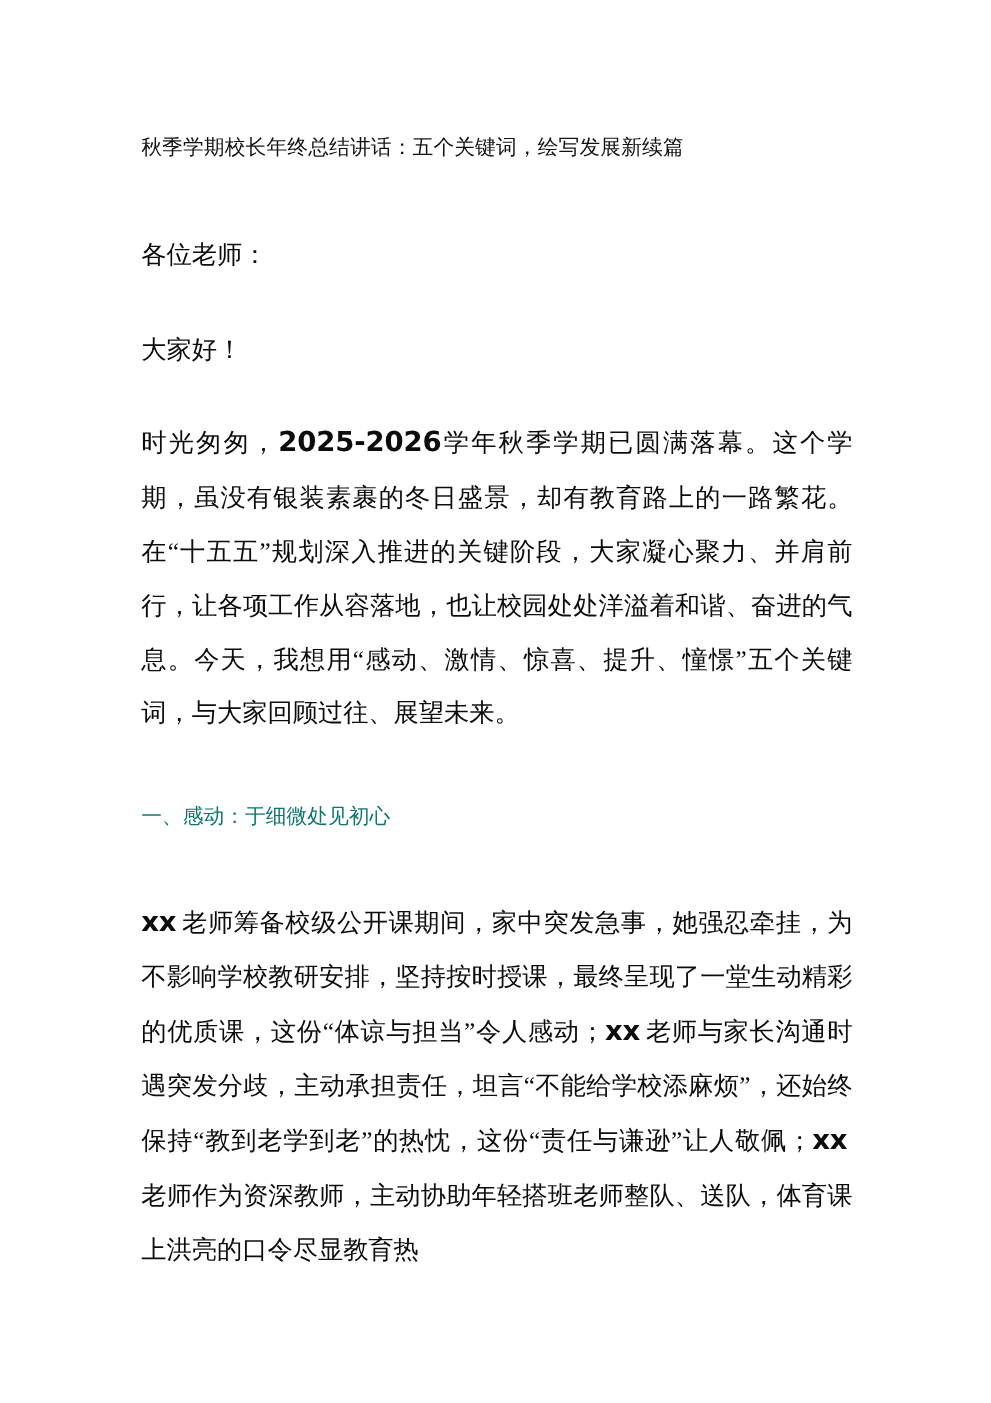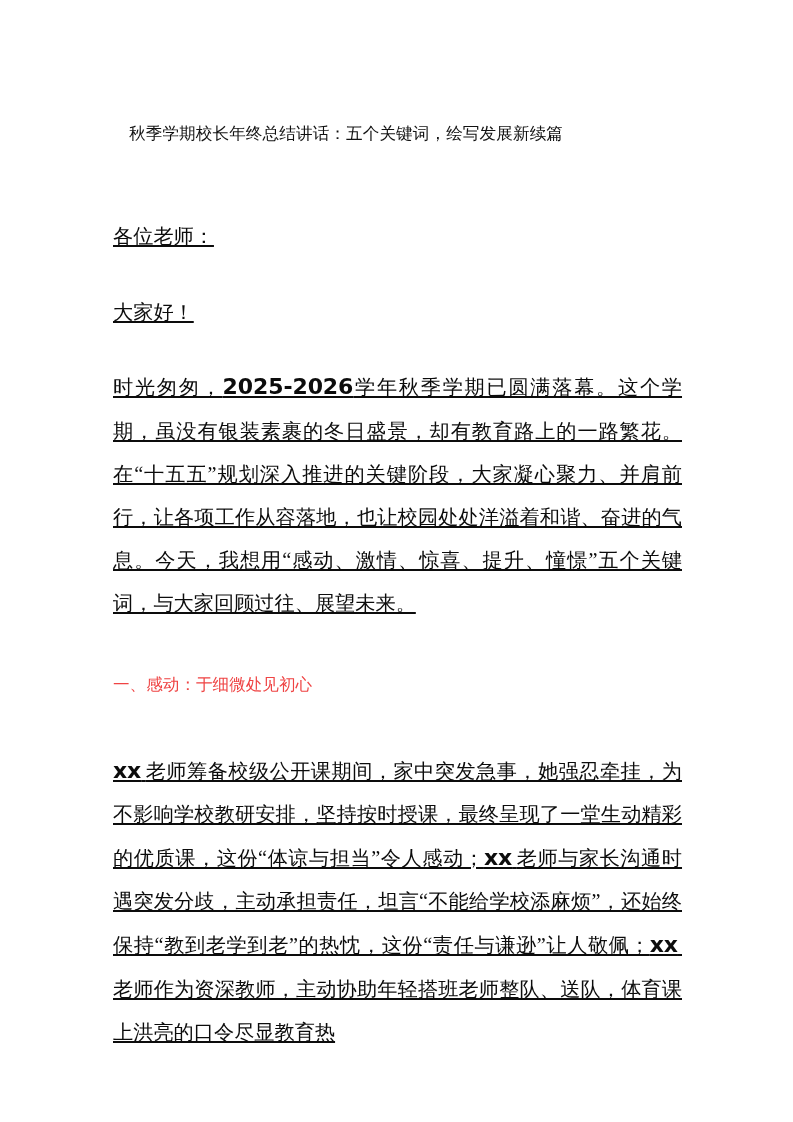--- a/index.html
+++ b/index.html
@@ -33,43 +33,42 @@
   }
 
   
   .doc-title {
     font-size: 16.6px;
     line-height: 36px;
     letter-spacing: 0.1px;
     font-weight: 400;
     color: #111111;
     white-space: nowrap;
-    margin: 16px;
+    margin: 0;
     padding: 0;
   }
 
   
   .para {
     font-size: 20.2px;
     line-height: 43.2px;
     text-align: justify;
     text-justify: inter-ideograph;
     color: #0c0c0c;
     margin: 0;
     padding: 0;
     letter-spacing: 0px;
-    text-decoration: underline;
   }
   .para.nojust { text-align: left; }
 
   
   .section-heading {
     font-size: 16.6px;
     line-height: 31px;
-    color: #ef4444;
+    color: #0f766e;
     margin: 0;
     padding: 0;
     white-space: nowrap;
     font-weight: 400;
   }
 
   
   .gap-title   { height: 47px; }
   .gap-salut   { height: 33px; }
   .gap-greet   { height: 31px; }

